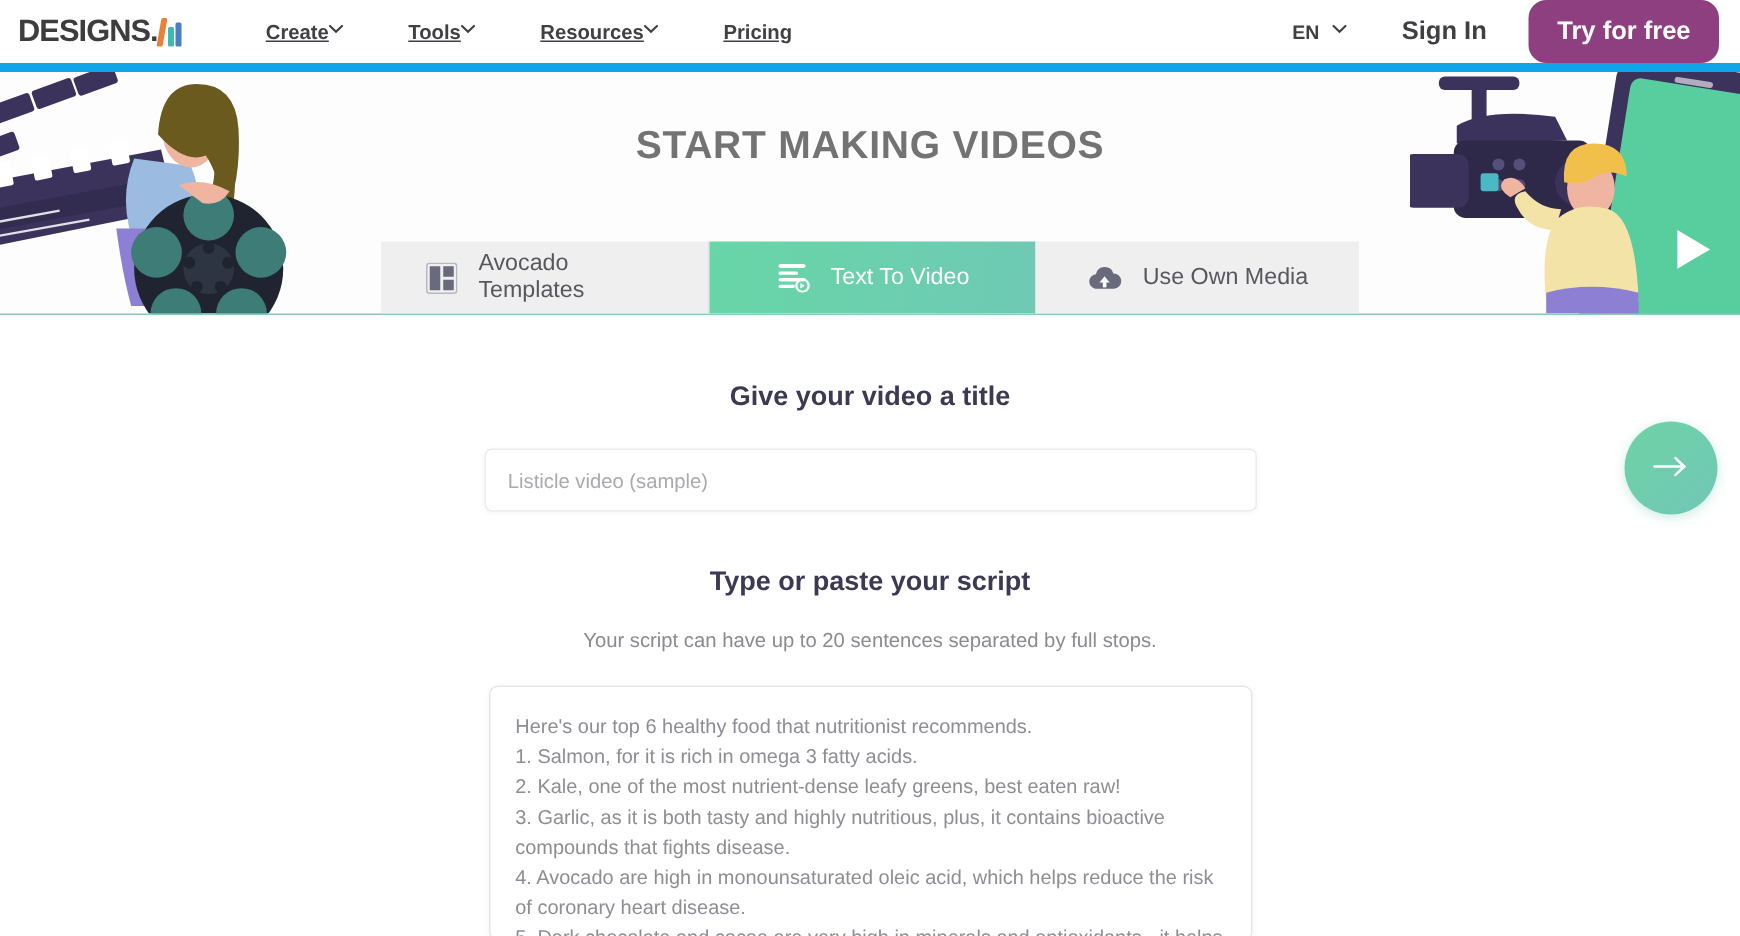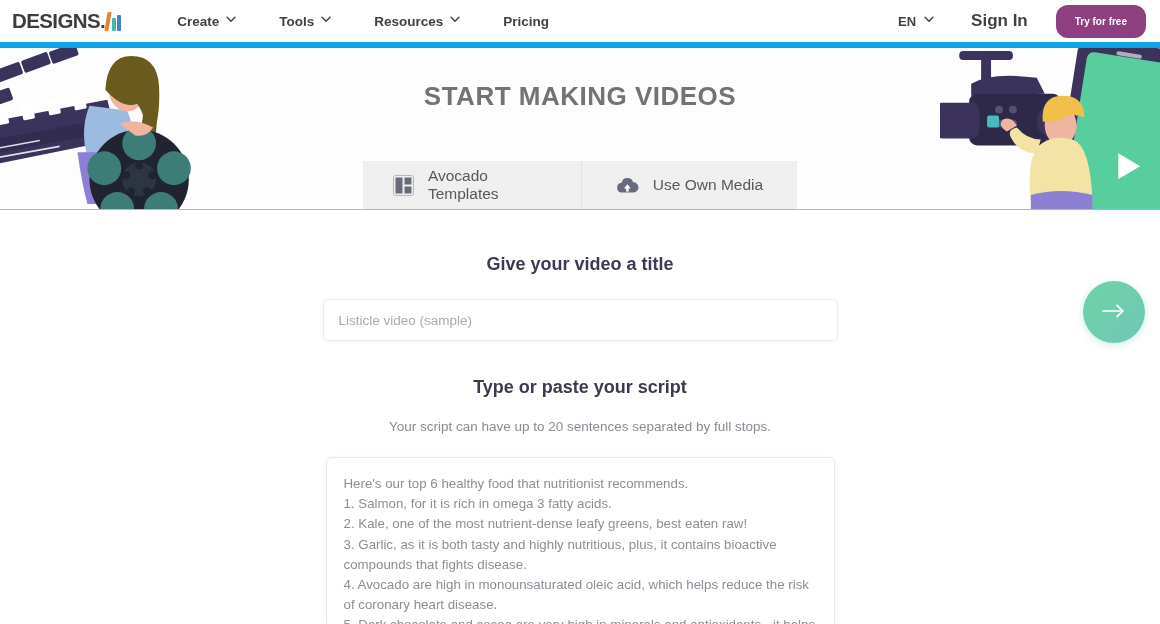--- a/index.html
+++ b/index.html
@@ -27,37 +27,37 @@
     color: #3d3d3f; font-family: "Liberation Sans", sans-serif;
   }
   .logo-mark { display: flex; align-items: flex-end; height: 19px; margin-left: 1px; gap: 1.5px; }
   .logo-mark i { display: block; width: 4px; border-radius: 1px; }
   .lm1 { height: 19px; background: #e8803a; transform: skewX(-10deg); }
   .lm2 { height: 13px; background: #3fb9b0; }
   .lm3 { height: 16px; background: #4a7fc1; }
 
   .nav { display: flex; align-items: center; gap: 0px; }
   .nav-item {
-    display: flex; align-items: center; gap: 7px;
+    display: flex; align-items: center; 
     font-size: 13.5px; font-weight: 700; color: #3f3f45;
-    padding: 6px 22px; cursor: pointer; white-space: nowrap;
+    padding: 6px 22px; cursor: pointer; white-space: nowrap; text-decoration: underline;
   }
   .caret { display: inline-block; width: 9px; height: 9px; position: relative; top: -1px;}
   .caret svg { display: block; }
 
   .right-nav { margin-left: auto; display: flex; align-items: center; gap: 0; }
   .lang {
     display: flex; align-items: center; gap: 8px;
     font-size: 13px; font-weight: 700; color: #3f3f45; padding: 6px 16px; cursor: pointer;
   }
   .signin {
     font-size: 17px; font-weight: 700; color: #3f3f45; padding: 6px 22px; cursor: pointer;
   }
   .try-btn {
-    background: #8d3f80; color: #fff; font-size: 10px; font-weight: 700;
+    background: #8d3f80; color: #fff; font-size: 17px; font-weight: 700;
     border: none; border-radius: 12px; padding: 11px 19px; cursor: pointer;
     margin-left: 6px;
   }
 
   
   .hero {
     position: relative; height: 162px;
     background: #fdfdfd;
     border-bottom: 1.5px solid #8dc6bb;
     overflow: hidden;
@@ -293,20 +293,35 @@
         <svg width="21" height="21" viewBox="0 0 21 21">
           <rect x="0.5" y="0.5" width="20" height="20" rx="2" fill="none" stroke="#b7b7c2"></rect>
           <rect x="2.5" y="2.5" width="7" height="16" fill="#6a6a7d"></rect>
           <rect x="11.5" y="2.5" width="7" height="7" fill="#6a6a7d"></rect>
           <rect x="11.5" y="11.5" width="7" height="7" fill="#6a6a7d"></rect>
         </svg>
       </span>
       <span>Avocado Templates</span>
     </div>
 
+    <div class="tab tab-text">
+      <span class="tab-icon">
+        <svg width="22" height="20" viewBox="0 0 22 20">
+          <g fill="#ffffff">
+            <rect x="1" y="1" width="18" height="2.6" rx="1.2"></rect>
+            <rect x="1" y="6" width="13" height="2.2" rx="1.1"></rect>
+            <rect x="1" y="10.4" width="18" height="2.2" rx="1.1"></rect>
+            <rect x="1" y="14.8" width="11" height="2.2" rx="1.1"></rect>
+          </g>
+          <circle cx="17" cy="15.4" r="4.1" fill="none" stroke="#ffffff" stroke-width="1.5"></circle>
+          <path d="M15.6 13.6 l3 1.9 l-3 1.9 z" fill="#ffffff"></path>
+        </svg>
+      </span>
+      <span>Text To Video</span>
+    </div>
 
     <div class="tab tab-media">
       <span class="tab-icon">
         <svg width="23" height="17" viewBox="0 0 23 17">
           <path d="M5.2 15.5 A4.9 4.9 0 0 1 5.6 5.8 A6 6 0 0 1 17.2 5.3 A4.6 4.6 0 0 1 17.6 15.5 Z" fill="#6a6a7d"></path>
           <path d="M11.4 7.2 l3.4 4.2 l-6.8 0 z" fill="#ffffff"></path>
           <rect x="10.2" y="10.6" width="2.4" height="4" fill="#ffffff"></rect>
         </svg>
       </span>
       <span>Use Own Media</span>

